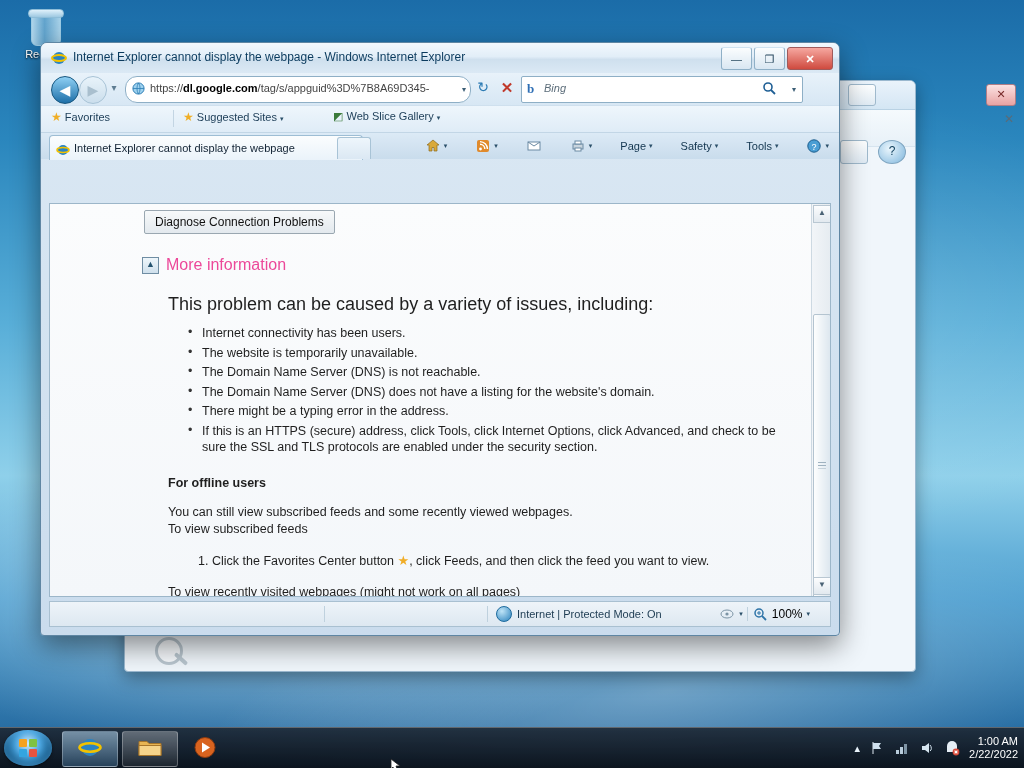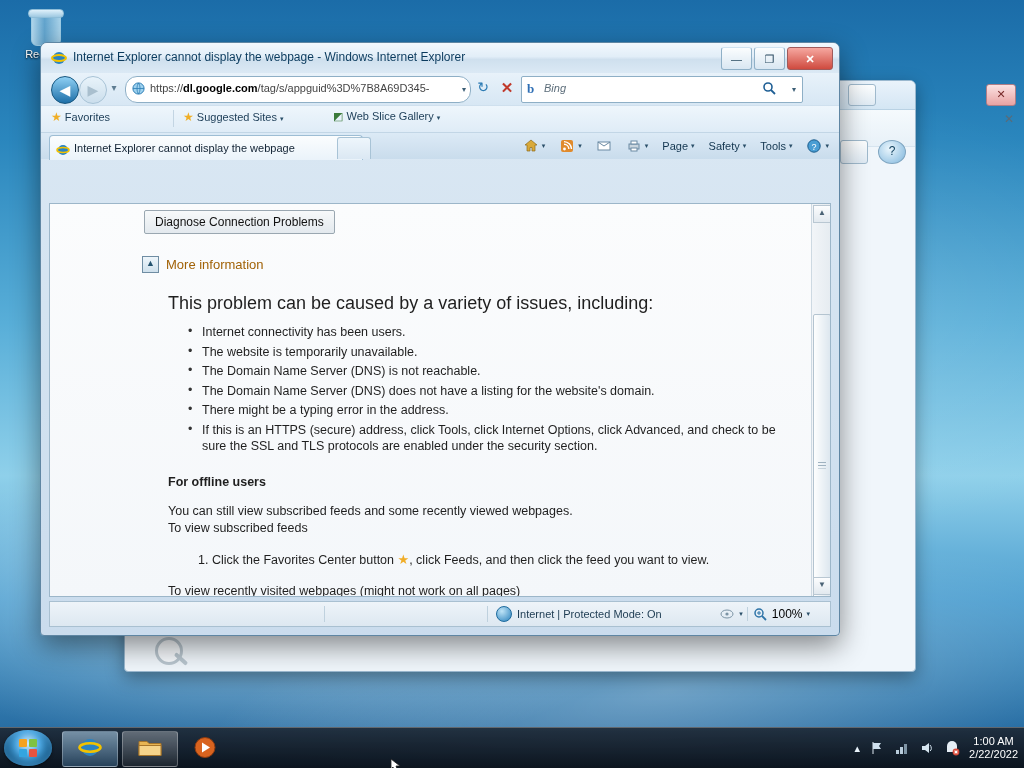--- a/index.html
+++ b/index.html
@@ -85,36 +85,36 @@
   .star{color:#f0ae26;font-size:12px;}
   .sep{position:absolute;top:4px;width:1px;height:17px;background:#c3d5e3;}
 
   .tabrow{height:26px;position:relative;background:linear-gradient(180deg,#dceaf6,#c9dcec);}
   .tab{position:absolute;left:8px;top:2px;height:24px;min-width:278px;padding:0 10px 0 24px;
     background:linear-gradient(180deg,#fbfdfe,#eaf3fa);border:1px solid #9dbdd4;border-bottom:none;
     border-radius:4px 4px 0 0;font-size:11px;color:#123;line-height:24px;white-space:nowrap;}
   .tab .ti{position:absolute;left:6px;top:5px;width:14px;height:14px;}
   .newtab{position:absolute;left:296px;top:4px;width:32px;height:21px;border:1px solid #a8c3d6;
     border-bottom:none;border-radius:3px 3px 0 0;background:linear-gradient(180deg,#eef6fc,#dbe8f3);}
-  .cmdbar{position:absolute;right:4px;top:2px;display:flex;align-items:center;gap:2px;}
+  .cmdbar{position:absolute;right:4px;top:2px;display:flex;align-items:center;gap:16px;}
   .cb{display:flex;align-items:center;gap:3px;padding:2px 5px;font-size:11px;color:#12354f;border:1px solid transparent;border-radius:3px;}
   .caret{font-size:7px;color:#2a4f69;}
   .ico{display:inline-block;width:16px;height:16px;position:relative;}
 
   
   .page{position:absolute;left:8px;top:160px;right:8px;bottom:38px;background:#fff;border:1px solid #9cb6c9;overflow:hidden;}
   .pagebg{position:absolute;left:0;top:0;right:0;bottom:0;background:linear-gradient(180deg,#fbfcfd,#f4f7fa);}
   .content{position:absolute;left:0;top:0;right:18px;bottom:0;padding:6px 14px 10px 34px;
     font-family:"Liberation Sans",sans-serif;font-size:12.5px;color:#1f1f1f;}
   .diag-btn{display:inline-block;margin-left:60px;margin-top:0;padding:4px 10px;font-size:12px;color:#111;
     background:linear-gradient(180deg,#f7f9fa,#e3e9ee);border:1px solid #9aa7b1;border-radius:2px;}
   .moreinfo{margin-top:22px;display:flex;align-items:center;gap:7px;margin-left:58px;}
   .mi-box{width:15px;height:15px;border:1px solid #6f8da3;background:linear-gradient(180deg,#eef6fb,#cfe0ec);
     color:#24536f;font-size:9px;line-height:13px;text-align:center;}
-  .mi-link{color:#a16207;font-size:13px;}
+  .mi-link{color:#ec4899;font-size:16px;}
   .p1{margin:20px 0 0 84px;font-size:18px;}
   ul.bullets{margin:10px 0 0 104px;padding:0;list-style:none;}
   ul.bullets li{position:relative;padding-left:14px;margin:3px 0;line-height:16.5px;}
   ul.bullets li:before{content:"•";position:absolute;left:0;top:-1px;color:#333;}
   .h-off{margin:20px 0 0 84px;font-weight:bold;font-size:12.5px;}
   .p2{margin:14px 0 0 84px;line-height:17px;}
   ol.steps{margin:14px 0 0 110px;padding-left:18px;}
   ol.steps li{margin:4px 0;line-height:18px;}
   .inline-star{color:#f0ad28;font-size:13px;}
 
@@ -145,21 +145,21 @@
   .startorb{position:absolute;left:4px;top:2px;width:48px;height:36px;border-radius:50%/48%;
     background:radial-gradient(circle at 50% 38%,#cfeafd 0%,#4aa3dc 38%,#10527f 72%,#073552 100%);
     box-shadow:0 0 7px rgba(120,200,255,.6) inset,0 1px 3px rgba(0,0,0,.5);}
   .orb-flag{position:absolute;left:50%;top:50%;transform:translate(-50%,-50%);width:18px;height:18px;
     display:grid;grid-template-columns:1fr 1fr;grid-template-rows:1fr 1fr;gap:2px;}
   .orb-flag i{display:block;border-radius:1px;}
   .tb-item{position:absolute;top:3px;height:34px;width:54px;border:1px solid rgba(255,255,255,.28);
     border-radius:3px;background:linear-gradient(180deg,rgba(255,255,255,.30),rgba(255,255,255,.07));}
   .tb-item.active{background:linear-gradient(180deg,rgba(190,225,250,.55),rgba(90,150,200,.35));}
   .tray{position:absolute;right:6px;top:0;height:40px;display:flex;align-items:center;gap:9px;color:#e9f3fb;font-size:11px;}
-  .clock{text-align:center;line-height:13px;font-size:11px;color:#fff;}
+  .clock{text-align:right;line-height:13px;font-size:11px;color:#fff;}
   .tray-ico{width:16px;height:16px;position:relative;}
   .cursor{position:absolute;left:390px;top:758px;width:12px;height:16px;}
 </style>
 </head>
 <body>
 
 <div class="swoosh sw1"></div>
 <div class="swoosh sw2"></div>
 <div class="swoosh sw3"></div>
 

